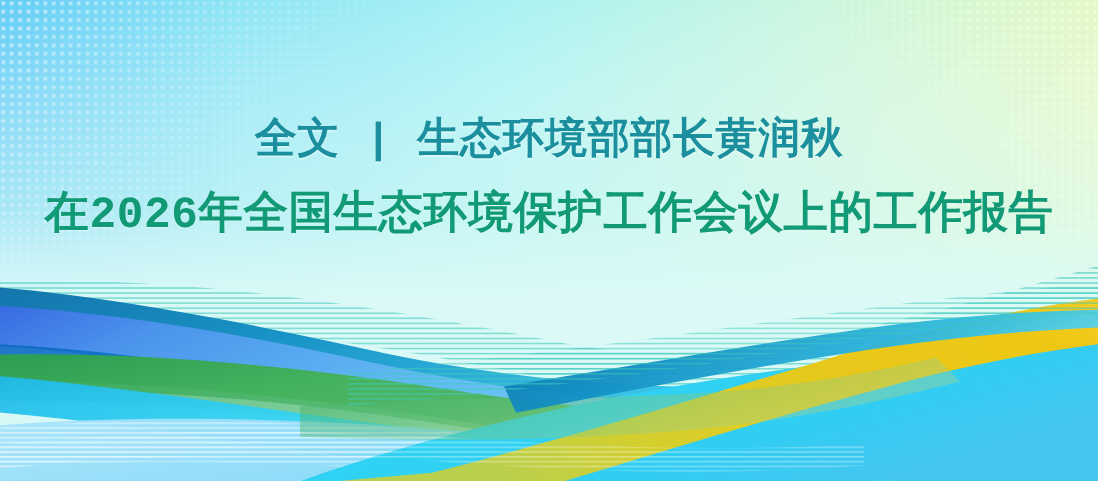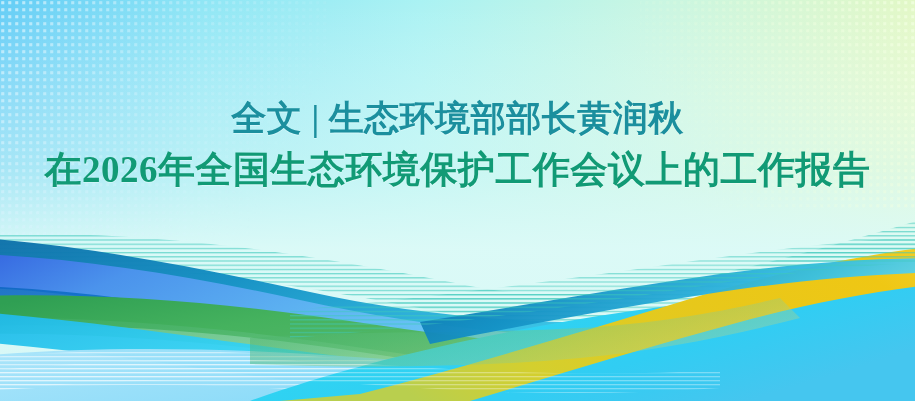--- a/index.html
+++ b/index.html
@@ -4,21 +4,21 @@
 <title>Banner</title>
 <style>
   html,body{margin:0;padding:0;background:#fff;}
   *{box-sizing:border-box;}
 
   #banner{
     position:relative;
     width:915px;
     height:401px;
     overflow:hidden;
-    font-family:Liberation Serif, serif;
+    font-family:Liberation Mono, monospace;
     background:#d8f8f6;
   }
 
   #bannerSvg{
     position:absolute;
     top:0; left:0;
     width:915px;
     height:401px;
     display:block;
   }
@@ -42,21 +42,21 @@
   }
 
   #line1{
     font-size:35px;
     color:#1b8f9e;
     text-shadow:0 1px 0 rgba(255,255,255,.35);
   }
   #line2{
     font-size:37px;
     color:#119a75;
-    margin-top:9px;
+    margin-top:20px;
     text-shadow:0 1px 0 rgba(255,255,255,.35);
   }
 </style>
 </head>
 <body>
 
 <div id="banner">
 
   <svg id="bannerSvg" viewBox="0 0 915 401" preserveAspectRatio="none">
     <defs>

